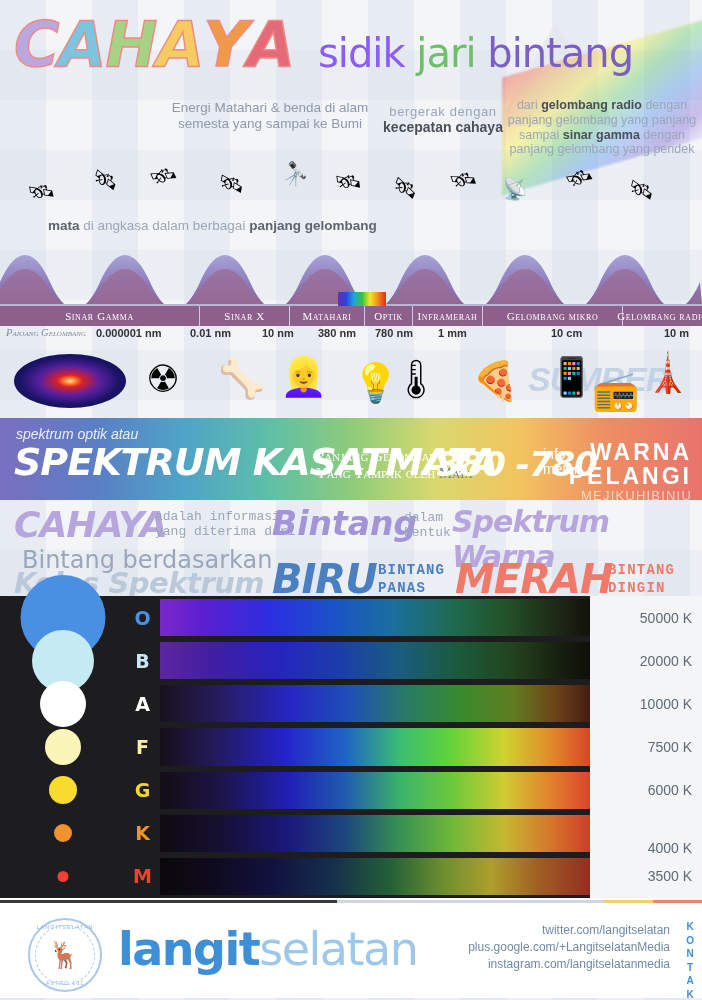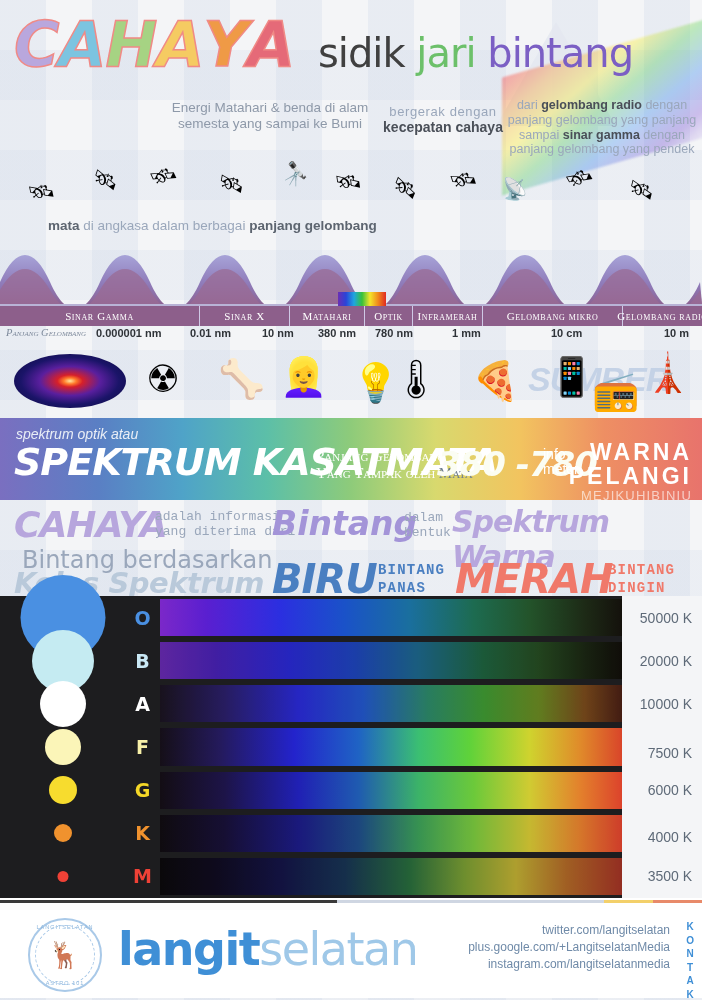--- a/index.html
+++ b/index.html
@@ -138,21 +138,21 @@
   .t-merah{ left:455px; top:56px; font-size:40px; font-weight:bold; font-style:italic;
             color:#f0796a; font-family:"DejaVu Sans",sans-serif; letter-spacing:-1px;}
   .t-bdingin{ left:608px; top:62px; font-size:14px; font-weight:bold; color:#f0796a;
               letter-spacing:1.2px; line-height:1.25;}
 
   
   .chart { position:relative; height:302px; background:#1d1d1f; display:flex; }
   .chart-left{ width:125px; position:relative; background:#1d1d1f;}
   .chart-mid{ width:35px; position:relative; background:#1d1d1f;}
   .chart-spec{ flex:1; position:relative; background:#1d1d1f;}
-  .chart-temp{ width:80px; background:#f4f5f7; position:relative;padding-left:33px;}
+  .chart-temp{ width:112px; background:#f4f5f7; position:relative;padding-left:33px;}
   .star{ position:absolute; border-radius:50%; left:50%; transform:translateX(-50%); }
   .clsletter{ position:absolute; left:50%; transform:translate(-50%,-50%);
               font-size:19px; font-weight:bold; font-family:"DejaVu Sans",sans-serif;}
   .specrow{ position:absolute; left:0; right:0; }
   .temprow{ position:absolute; right:10px; font-size:14px; color:#5e6a78;
             transform:translateY(-50%); white-space:nowrap;}
 
   
   .footer{ position:relative; height:100px; background:#fff; }
   .fdivider{ position:absolute; left:0; right:0; top:2px; height:3px;
@@ -185,21 +185,21 @@
     <div class="prism"></div>
     <div class="rainbow-beam"></div>
     <div class="title" id="title-letters">
         <span style="color: rgb(185, 167, 221);">C</span>
         <span style="color: rgb(124, 196, 224);">A</span>
         <span style="color: rgb(166, 211, 131);">H</span>
         <span style="color: rgb(245, 203, 98);">A</span>
         <span style="color: rgb(239, 154, 70);">Y</span>
         <span style="color: rgb(229, 106, 120);">A</span>
       </div>
-    <div class="subtitle" id="subtitle"><span style="color: #404040;">sidik </span><span style="color: rgb(108, 192, 106);">jari </span><span style="color: rgb(123, 95, 196);">bintang</span></div>
+    <div class="subtitle" id="subtitle"><span style="color: #8b5cf6;">sidik </span><span style="color: rgb(108, 192, 106);">jari </span><span style="color: rgb(123, 95, 196);">bintang</span></div>
   </div>
 
   <div class="intro">
     <div class="ib i1">
     </div>
     <div class="ib i2">Energi Matahari &amp; benda di alam semesta yang sampai ke Bumi</div>
     <div class="ib i3">
       <div>bergerak dengan</div>
       <b>kecepatan cahaya</b>
     </div>
@@ -256,21 +256,21 @@
       <div class="bnd" style="width: 79px;">Gelombang radio</div>
     </div>
 
   <div class="wlrow" id="wlrow">
     <div class="wl-label">Panjang Gelombang</div>
   <div class="wl" style="left: 96px; top: 1px;">0.000001 nm</div>
       <div class="wl" style="left: 190px; top: 1px;">0.01 nm</div>
       <div class="wl" style="left: 262px; top: 1px;">10 nm</div>
       <div class="wl" style="left: 318px; top: 1px;">380 nm</div>
       <div class="wl" style="left: 375px; top: 1px;">780 nm</div>
-      <div class="wl" style="left: 452px; top: 1px;">1 mm</div>
+      <div class="wl" style="left: 438px; top: 1px;">1 mm</div>
       <div class="wl" style="left: 551px; top: 1px;">10 cm</div>
       <div class="wl" style="left: 664px; top: 1px;">10 m</div>
     </div>
 
   <div class="sources" id="sources">
     <div class="gal"></div>
     <div class="srcwm">SUMBER</div>
   <div class="src" style="left: 146px; top: 16px;">☢</div>
       <div class="src" style="left: 218px; top: 16px;">🦴</div>
       <div class="src" style="left: 280px; top: 14px;">👱‍♀</div>
@@ -352,23 +352,23 @@
         <div class="specrow" style="top: 89.2857px; height: 37.1429px; background: linear-gradient(90deg, rgb(27, 20, 32) 0%, rgb(43, 31, 106) 14%, rgb(42, 42, 216) 30%, rgb(34, 88, 204) 44%, rgb(45, 138, 106) 58%, rgb(63, 154, 51) 70%, rgb(107, 138, 34) 82%, rgb(122, 74, 28) 92%, rgb(74, 31, 20) 100%); filter: brightness(0.9);"></div>
         <div class="specrow" style="top: 132.429px; height: 37.1429px; background: linear-gradient(90deg, rgb(21, 15, 24) 0%, rgb(36, 26, 92) 13%, rgb(35, 35, 204) 29%, rgb(31, 99, 196) 43%, rgb(59, 191, 114) 56%, rgb(95, 210, 58) 67%, rgb(207, 211, 46) 80%, rgb(224, 138, 42) 91%, rgb(217, 69, 42) 100%); filter: brightness(1);"></div>
         <div class="specrow" style="top: 175.571px; height: 37.1429px; background: linear-gradient(90deg, rgb(19, 13, 20) 0%, rgb(29, 20, 72) 14%, rgb(32, 32, 180) 30%, rgb(31, 91, 176) 43%, rgb(60, 179, 104) 56%, rgb(108, 201, 58) 68%, rgb(208, 203, 50) 80%, rgb(227, 128, 44) 91%, rgb(220, 67, 44) 100%); filter: brightness(1);"></div>
         <div class="specrow" style="top: 218.714px; height: 37.1429px; background: linear-gradient(90deg, rgb(16, 12, 16) 0%, rgb(23, 16, 54) 14%, rgb(27, 26, 130) 30%, rgb(29, 74, 132) 43%, rgb(58, 154, 85) 56%, rgb(118, 194, 60) 68%, rgb(207, 194, 51) 80%, rgb(224, 124, 44) 91%, rgb(217, 64, 44) 100%); filter: brightness(0.95);"></div>
         <div class="specrow" style="top: 261.857px; height: 37.1429px; background: linear-gradient(90deg, rgb(13, 10, 13) 0%, rgb(18, 13, 36) 12%, rgb(22, 22, 79) 26%, rgb(26, 58, 94) 40%, rgb(45, 122, 68) 54%, rgb(138, 178, 58) 66%, rgb(217, 198, 58) 77%, rgb(200, 118, 44) 88%, rgb(184, 57, 42) 100%); filter: brightness(0.8);"></div>
       </div>
     <div class="chart-temp" id="chart-temps">
         <div class="temprow" style="top: 21.5714px;">50000 K</div>
         <div class="temprow" style="top: 64.7143px;">20000 K</div>
         <div class="temprow" style="top: 107.857px;">10000 K</div>
-        <div class="temprow" style="top: 157px;">7500 K</div>
+        <div class="temprow" style="top: 151px;">7500 K</div>
         <div class="temprow" style="top: 194.143px;">6000 K</div>
-        <div class="temprow" style="top: 241px;">4000 K</div>
+        <div class="temprow" style="top: 252px;">4000 K</div>
         <div class="temprow" style="top: 280.429px;">3500 K</div>
       </div>
   </div>
 
   <div class="footer">
     <div class="fdivider"></div>
     <div class="seal">
       <div class="seal-top">LANGITSELATAN</div>
       <div class="seal-inner">🦌</div>
       <div class="seal-bot">ASTRO 101</div>

